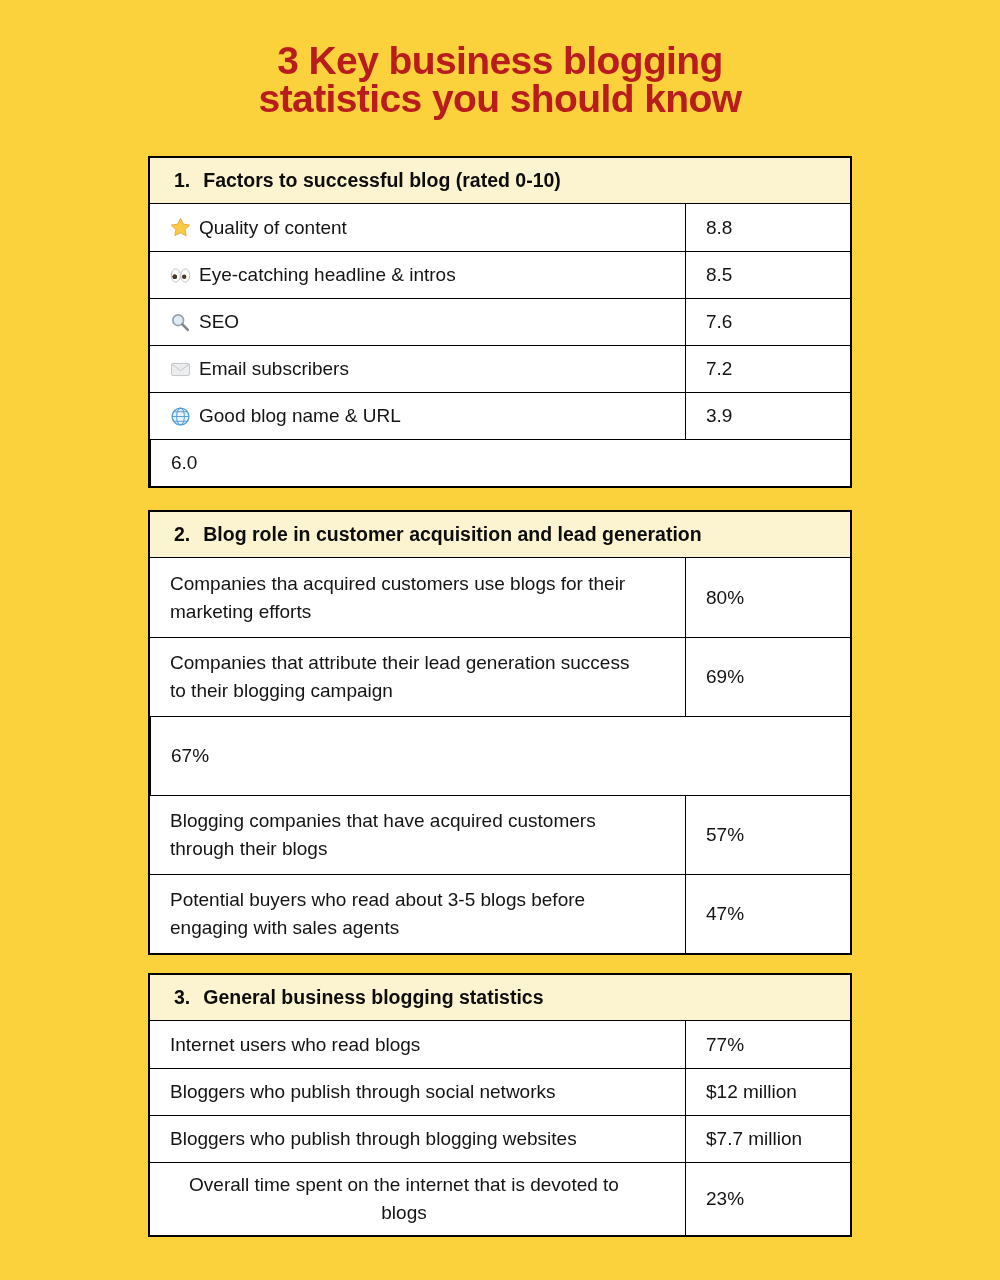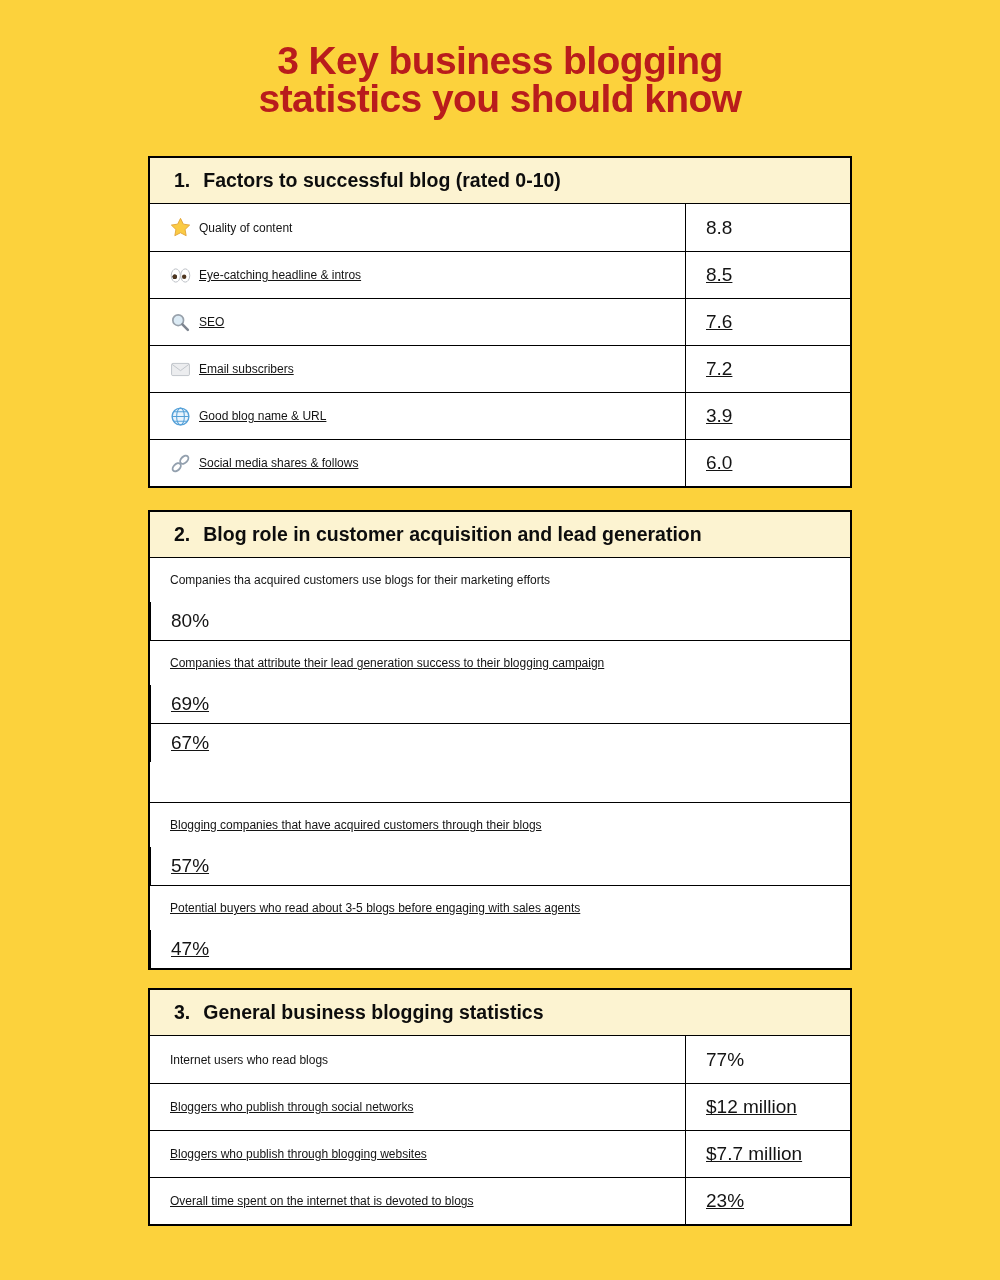--- a/index.html
+++ b/index.html
@@ -34,30 +34,30 @@
     min-height: 46px;
     background: #FCF3D1;
     border-bottom: 1.5px solid #000;
     padding: 6px 16px 6px 24px;
     font-weight: bold;
     font-size: 19.5px;
     color: #0d0d0d;
   }
   .table-header .tbl-num { margin-right: 13px; }
   .row { display: flex; align-items: stretch; }
-  .row + .row { border-top: 1.5px solid #000; text-decoration: underline; }
+  .row + .row { border-top: 1.5px solid #000; }
   .table-0 .row { min-height: 47px; }
-  .table-1 .row { min-height: 79px; flex-direction: column; }
+  .table-1 .row { min-height: 79px; }
   .table-2 .row { min-height: 47px; text-align: center; }
   .cell-label {
     flex: 1;
     display: flex;
     align-items: center;
     padding: 8px 47px 8px 20px;
-    font-size: 12px;
+    font-size: 19px;
     line-height: 28px;
   }
   .cell-value {
     width: 165px;
     flex: none;
     border-left: 1.5px solid #000;
     display: flex;
     align-items: center;
     padding: 8px 6px 8px 20px;
     font-size: 19px;
@@ -161,31 +161,20 @@
               </svg>
             </span>
       <span>Good blog name &amp; URL</span>
     </div>
     <div class="cell-value">
       <span>3.9</span>
     </div>
   </div>
 
   <div class="row">
-    <div class="cell-label">
-      <span class="icon">
-              <svg viewBox="0 0 20 20">
-                <g fill="none" stroke="#93A0AE" stroke-width="1.8">
-                  <ellipse cx="6.4" cy="13.6" rx="4.6" ry="3" transform="rotate(-45 6.4 13.6)"></ellipse>
-                  <ellipse cx="13.6" cy="6.4" rx="4.6" ry="3" transform="rotate(-45 13.6 6.4)"></ellipse>
-                </g>
-              </svg>
-            </span>
-      <span>Social media shares &amp; follows</span>
-    </div>
     <div class="cell-value">
       <span>6.0</span>
     </div>
   </div>
 </div>
   </section>
 
   <section class="stat-table table-1">
     <header class="table-header">
       <span class="tbl-num">2.</span>

